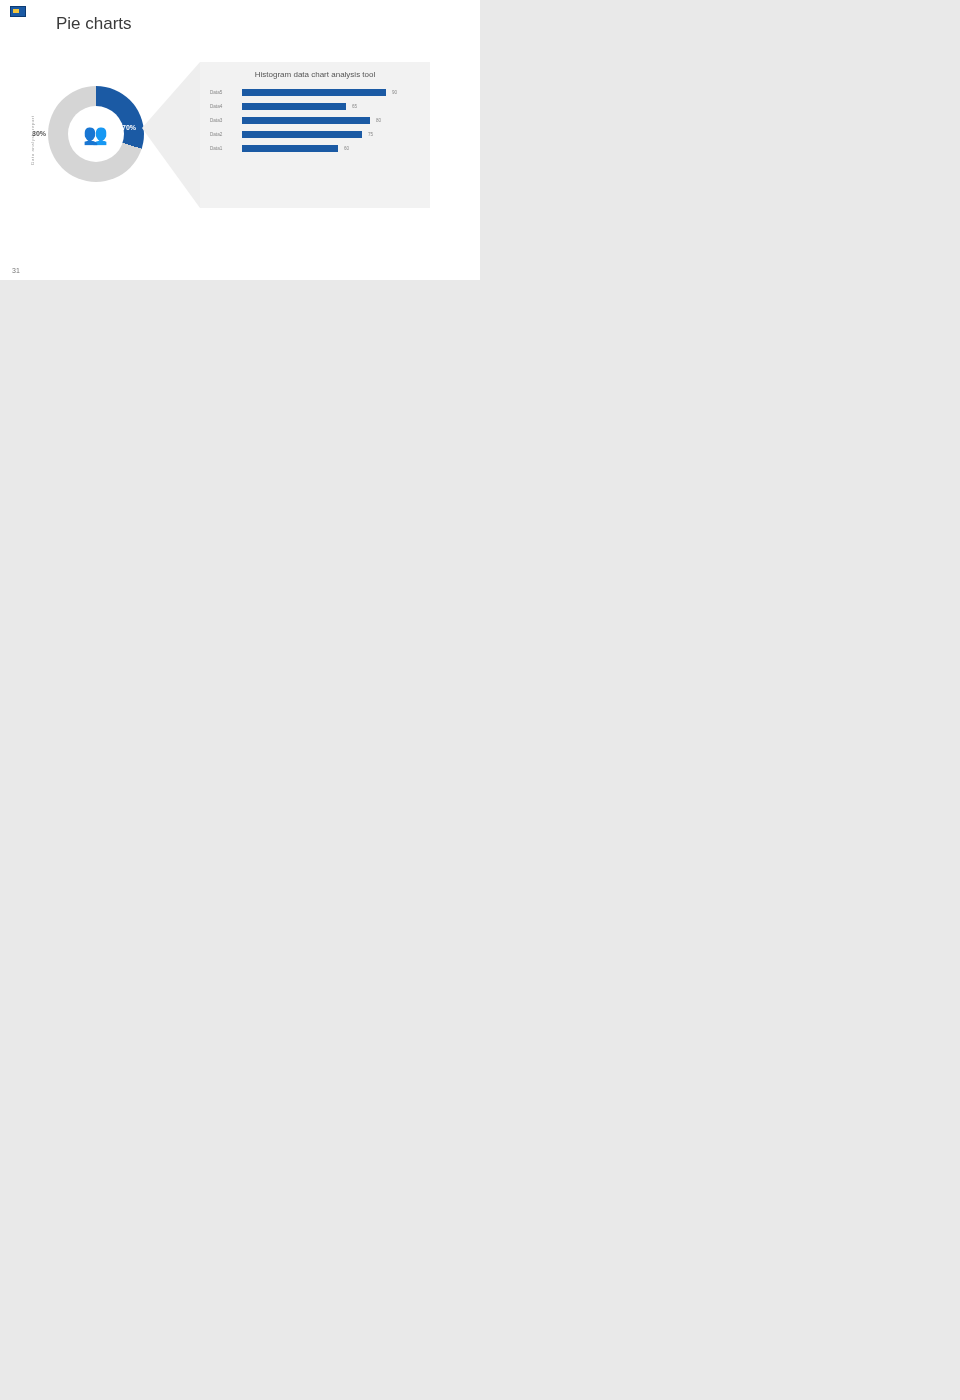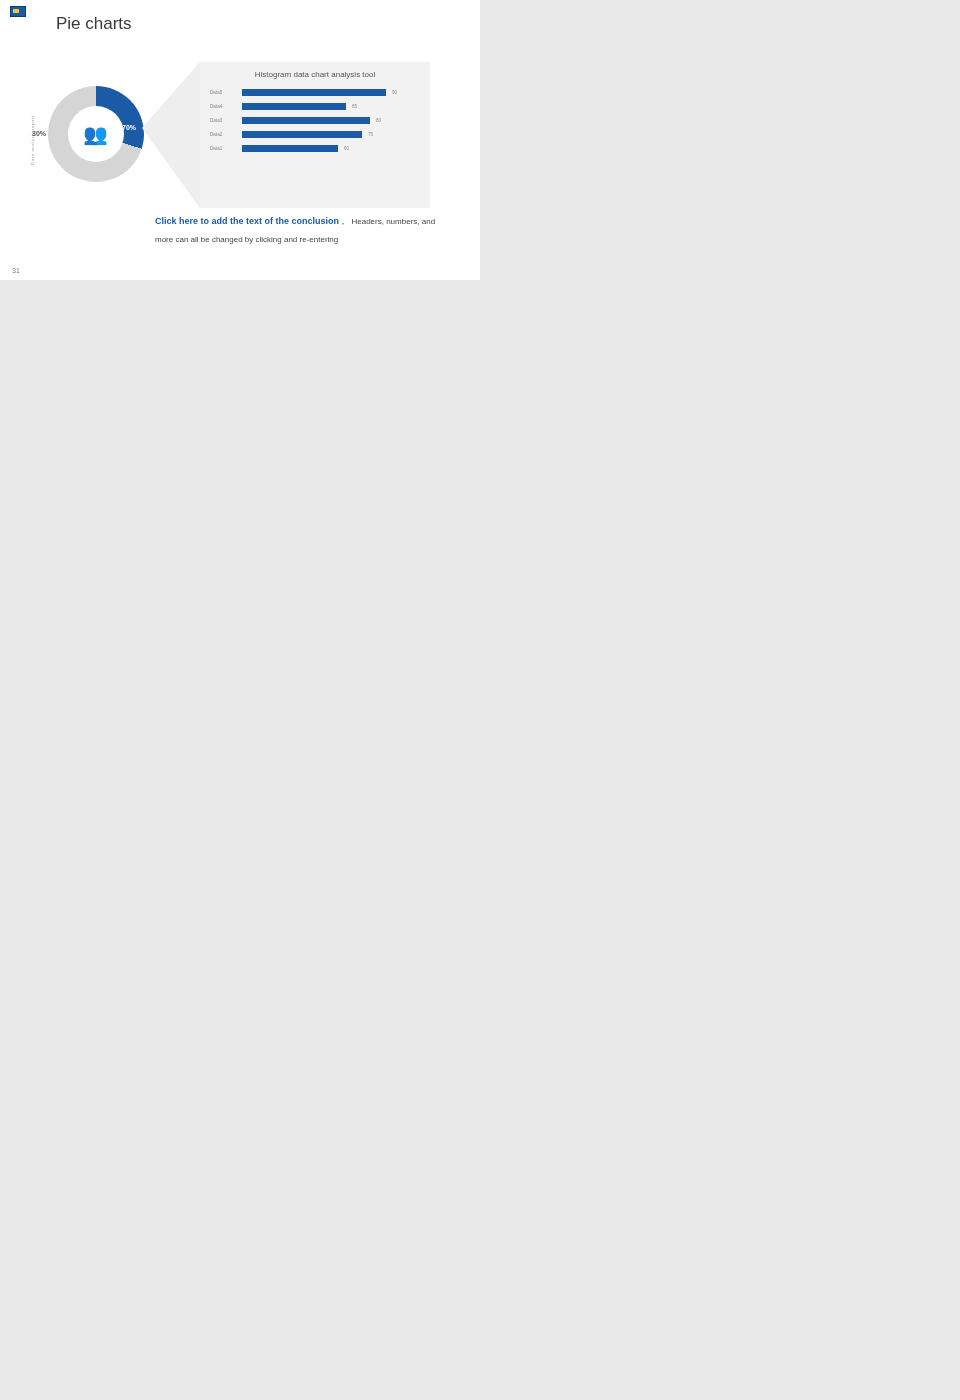--- a/index.html
+++ b/index.html
@@ -880,19 +880,15 @@
             <div class="axis-lbl">75</div>
           </div>
           <div style="display: flex; align-items: center; gap: 6px; margin-bottom: 7px;">
             <div class="axis-lbl" style="width: 26px;">Data1</div>
             <div style="height: 7px; background: rgb(27, 90, 164); width: 96px;"></div>
             <div class="axis-lbl">60</div>
           </div>
         </div>
     </div>
 
-    <div style="position:absolute;left:155px;bottom:34px;width:300px;">
-      <span class="blue-link" style="font-size:9px">Click here to add the text of the conclusion</span><span style="font-size:8px;color:#444">，</span>
-      <span style="font-size:8px;color:#444">Headers, numbers, and more can all be changed by clicking and re-entering</span>
-    </div>
   </div>
 
 </div>
 
 </body></html>

